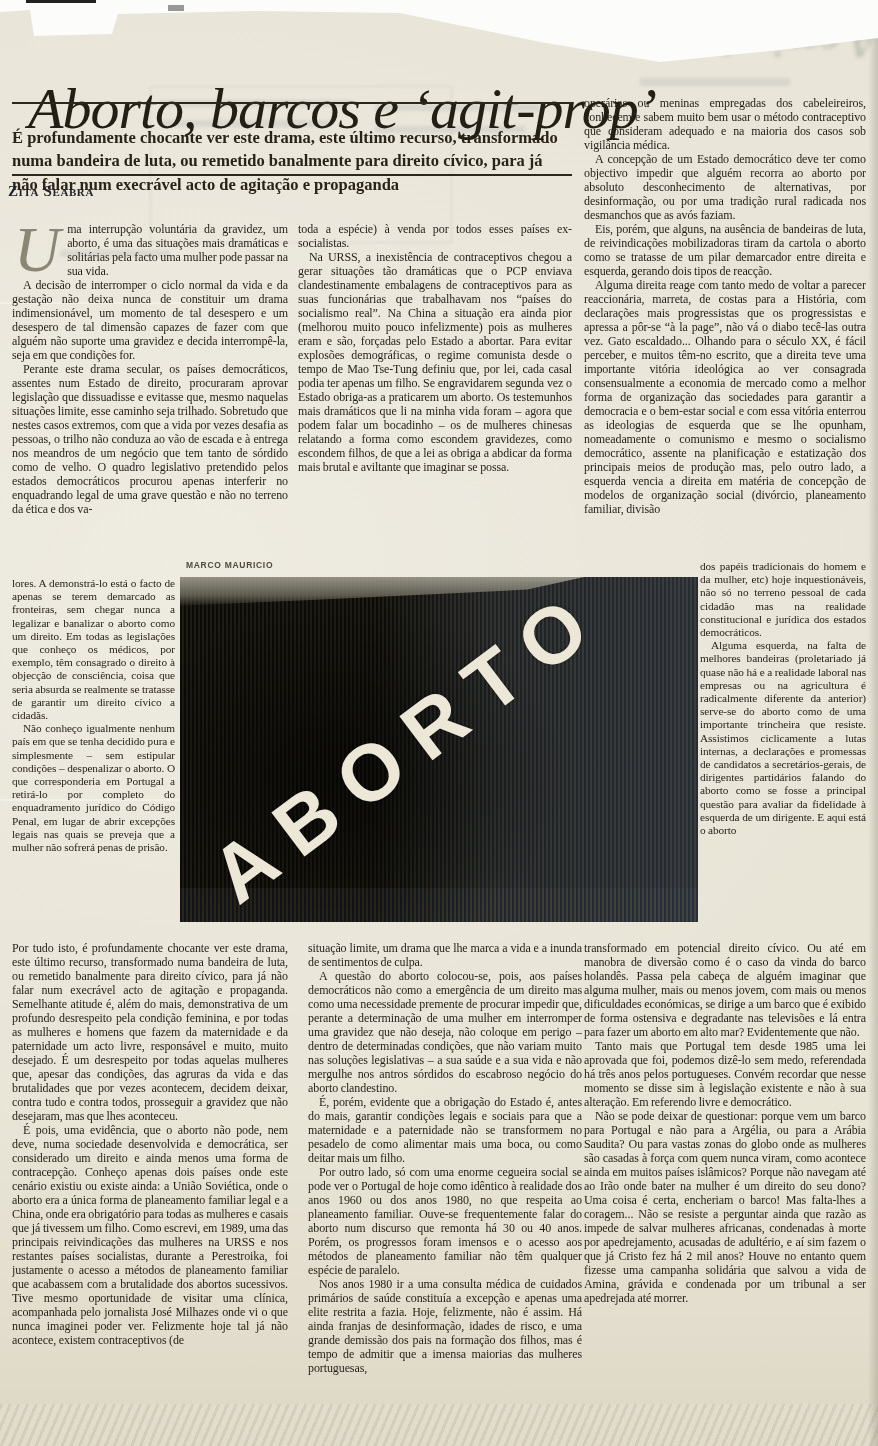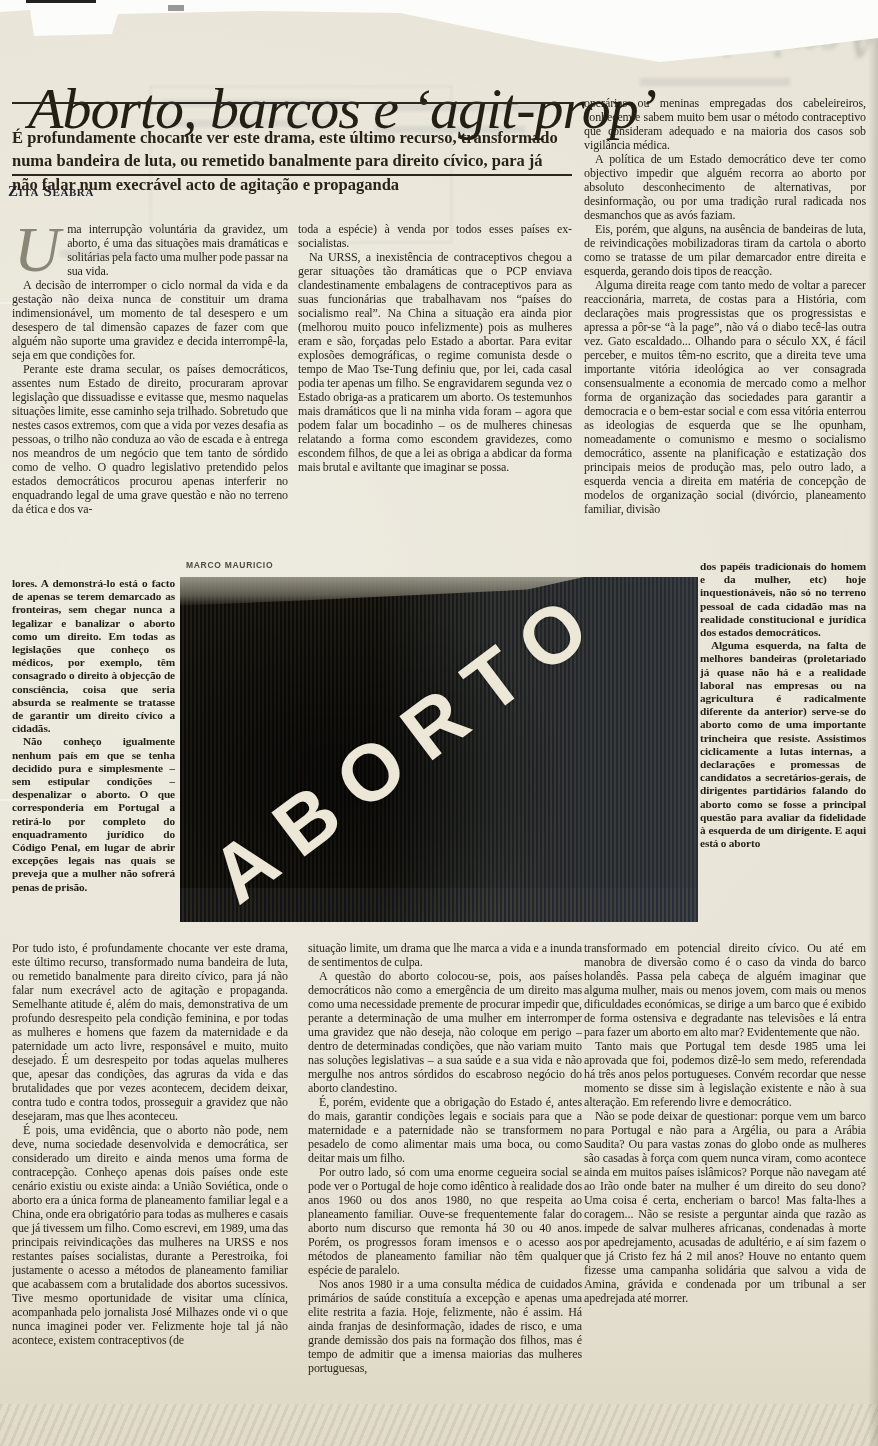--- a/index.html
+++ b/index.html
@@ -25,21 +25,21 @@
   .standfirst{position:absolute;left:12px;top:109px;width:558px;z-index:5;
               font:700 16.5px/23.5px "Liberation Serif",serif;color:#2a2418;}
   .byline{position:absolute;left:8px;top:182px;z-index:5;
           font:700 15px/18px "Liberation Serif",serif;font-variant:small-caps;
           letter-spacing:.6px;color:#22222c;}
 
   .seg{position:absolute;z-index:5;font:400 12px/14px "Liberation Serif",serif;
        color:#241f17;text-align:justify;overflow:hidden;letter-spacing:-.1px;word-spacing:-.3px;}
   .seg p{margin:0;}
   .seg p + p{text-indent:11px;}
-  .seg.narrow{font-size:11.3px;line-height:13.2px;font-weight:bold;}
+  .seg.narrow{font-size:11.3px;line-height:13.2px;}
   #col1top{left:12px;top:222px;width:276px;height:353px;}
   #col1side{left:12px;top:577px;width:163px;height:356px;}
   #col1bot{left:12px;top:941px;width:276px;height:469px;}
   #col2top{left:298px;top:222px;width:274px;height:351px;}
   #col2bot{left:308px;top:941px;width:274px;height:470px;}
   #col3top{left:584px;top:96px;width:282px;height:448px;}
   #col3side{left:700px;top:560px;width:166px;height:379px;}
   #col3bot{left:584px;top:941px;width:282px;height:466px;}
 
   .dropcap{float:left;font:italic 400 64px/50px "Liberation Serif",serif;
@@ -117,21 +117,21 @@
   <div class="seg" id="col2bot">
       <p>situação limite, um drama que lhe marca a vida e a inunda de sentimentos de culpa.</p>
       <p>A questão do aborto colocou-se, pois, aos países democráticos não como a emergência de um direito mas como uma necessidade premente de procurar impedir que, perante a determinação de uma mulher em interromper uma gravidez que não deseja, não coloque em perigo – dentro de determinadas condições, que não variam muito nas soluções legislativas – a sua saúde e a sua vida e não mergulhe nos antros sórdidos do escabroso negócio do aborto clandestino.</p>
       <p>É, porém, evidente que a obrigação do Estado é, antes do mais, garantir condições legais e sociais para que a maternidade e a paternidade não se transformem no pesadelo de como alimentar mais uma boca, ou como deitar mais um filho.</p>
       <p>Por outro lado, só com uma enorme cegueira social se pode ver o Portugal de hoje como idêntico à realidade dos anos 1960 ou dos anos 1980, no que respeita ao planeamento familiar. Ouve-se frequentemente falar do aborto num discurso que remonta há 30 ou 40 anos. Porém, os progressos foram imensos e o acesso aos métodos de planeamento familiar não têm qualquer espécie de paralelo.</p>
       <p>Nos anos 1980 ir a uma consulta médica de cuidados primários de saúde constituía a excepção e apenas uma elite restrita a fazia. Hoje, felizmente, não é assim. Há ainda franjas de desinformação, idades de risco, e uma grande demissão dos pais na formação dos filhos, mas é tempo de admitir que a imensa maiorias das mulheres portuguesas,</p>
     </div>
 
   <div class="seg" id="col3top">
       <p>operárias ou meninas empregadas dos cabeleireiros, conhecem e sabem muito bem usar o método contraceptivo que consideram adequado e na maioria dos casos sob vigilância médica.</p>
-      <p>A política de um Estado democrático deve ter como objectivo impedir que alguém recorra ao aborto por absoluto desconhecimento de alternativas, por desinformação, ou por uma tradição rural radicada nos desmanchos que as avós faziam.</p>
+      <p>A concepção de um Estado democrático deve ter como objectivo impedir que alguém recorra ao aborto por absoluto desconhecimento de alternativas, por desinformação, ou por uma tradição rural radicada nos desmanchos que as avós faziam.</p>
       <p>Eis, porém, que alguns, na ausência de bandeiras de luta, de reivindicações mobilizadoras tiram da cartola o aborto como se tratasse de um pilar demarcador entre direita e esquerda, gerando dois tipos de reacção.</p>
       <p>Alguma direita reage com tanto medo de voltar a parecer reaccionária, marreta, de costas para a História, com declarações mais progressistas que os progressistas e apressa a pôr-se “à la page”, não vá o diabo tecê-las outra vez. Gato escaldado... Olhando para o século XX, é fácil perceber, e muitos têm-no escrito, que a direita teve uma importante vitória ideológica ao ver consagrada consensualmente a economia de mercado como a melhor forma de organização das sociedades para garantir a democracia e o bem-estar social e com essa vitória enterrou as ideologias de esquerda que se lhe opunham, nomeadamente o comunismo e mesmo o socialismo democrático, assente na planificação e estatização dos principais meios de produção mas, pelo outro lado, a esquerda vencia a direita em matéria de concepção de modelos de organização social (divórcio, planeamento familiar, divisão</p>
     </div>
   <div class="seg narrow" id="col3side">
       <p>dos papéis tradicionais do homem e da mulher, etc) hoje inquestionáveis, não só no terreno pessoal de cada cidadão mas na realidade constitucional e jurídica dos estados democráticos.</p>
       <p>Alguma esquerda, na falta de melhores bandeiras (proletariado já quase não há e a realidade laboral nas empresas ou na agricultura é radicalmente diferente da anterior) serve-se do aborto como de uma importante trincheira que resiste. Assistimos ciclicamente a lutas internas, a declarações e promessas de candidatos a secretários-gerais, de dirigentes partidários falando do aborto como se fosse a principal questão para avaliar da fidelidade à esquerda de um dirigente. E aqui está o aborto</p>
     </div>
   <div class="seg" id="col3bot">
     <div>
         <p>transformado em potencial direito cívico. Ou até em manobra de diversão como é o caso da vinda do barco holandês. Passa pela cabeça de alguém imaginar que alguma mulher, mais ou menos jovem, com mais ou menos dificuldades económicas, se dirige a um barco que é exibido de forma ostensiva e degradante nas televisões e lá entra para fazer um aborto em alto mar? Evidentemente que não.</p>

